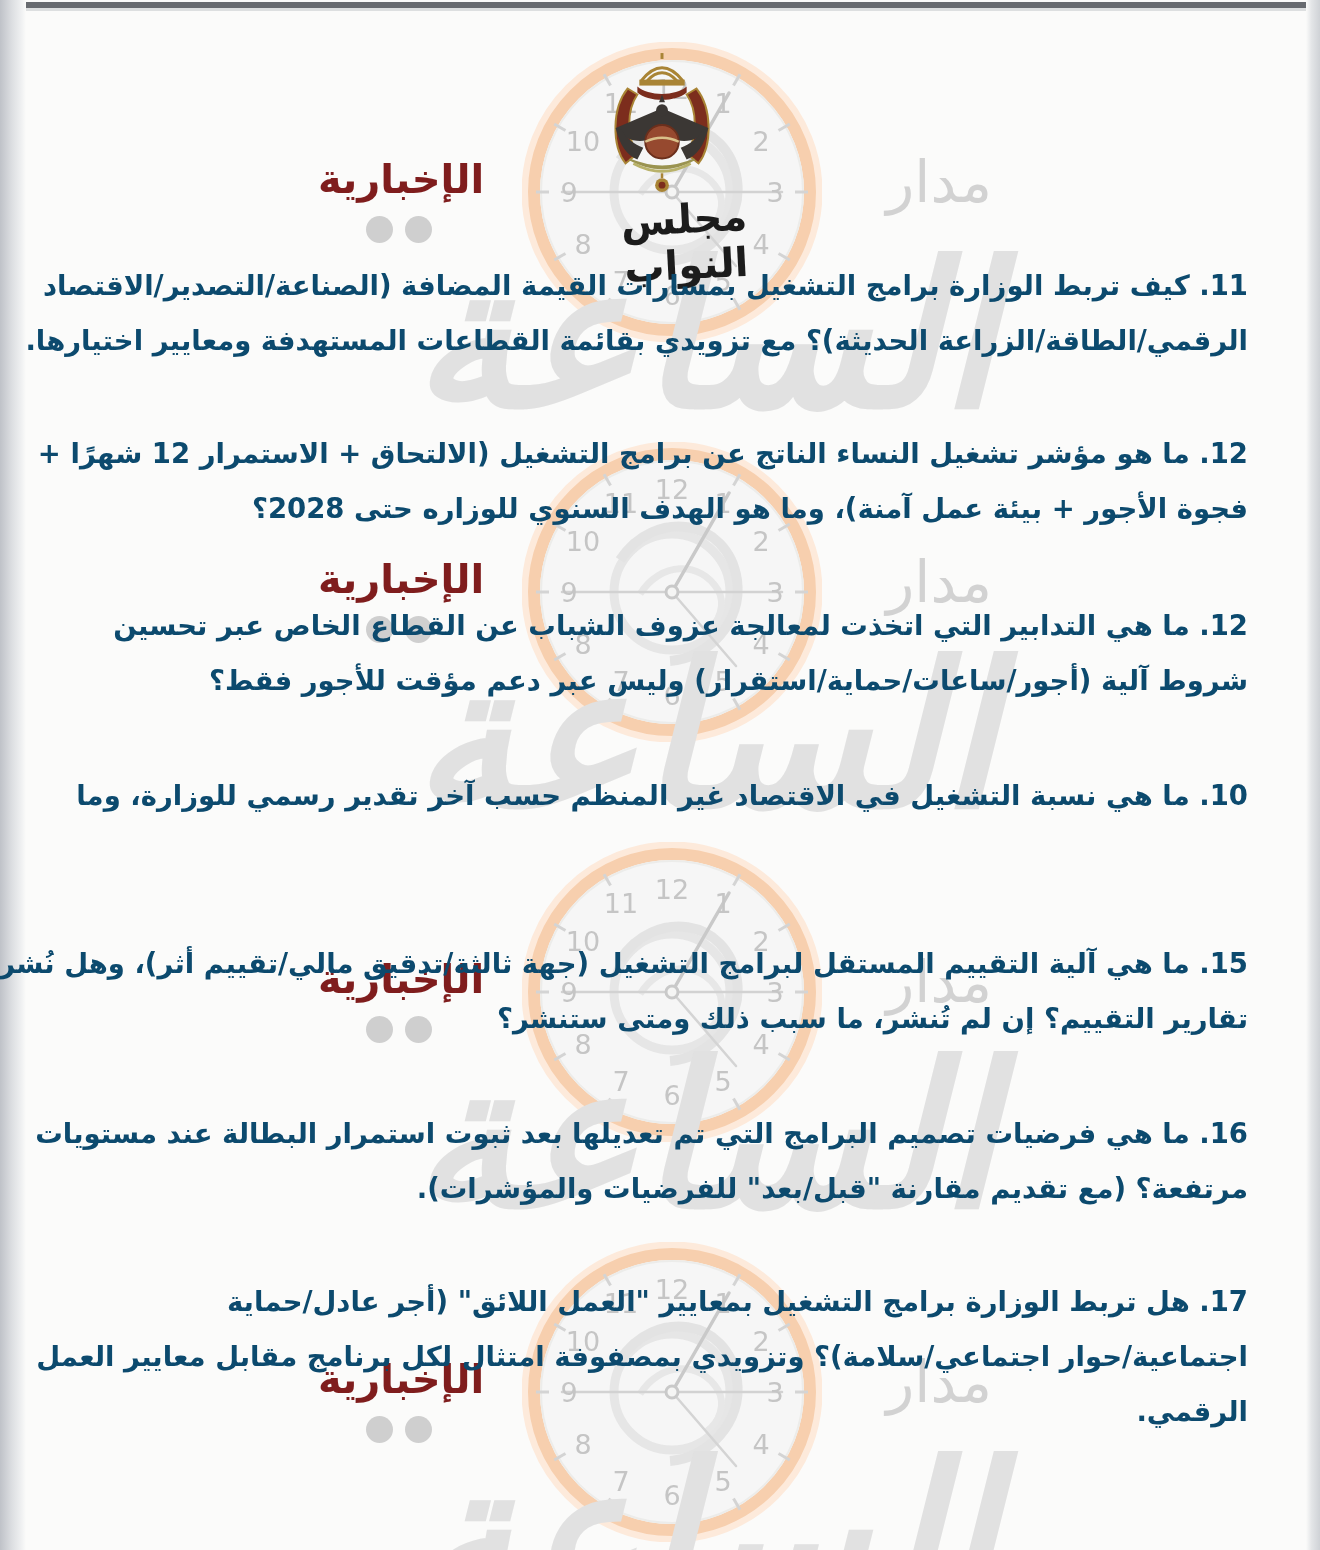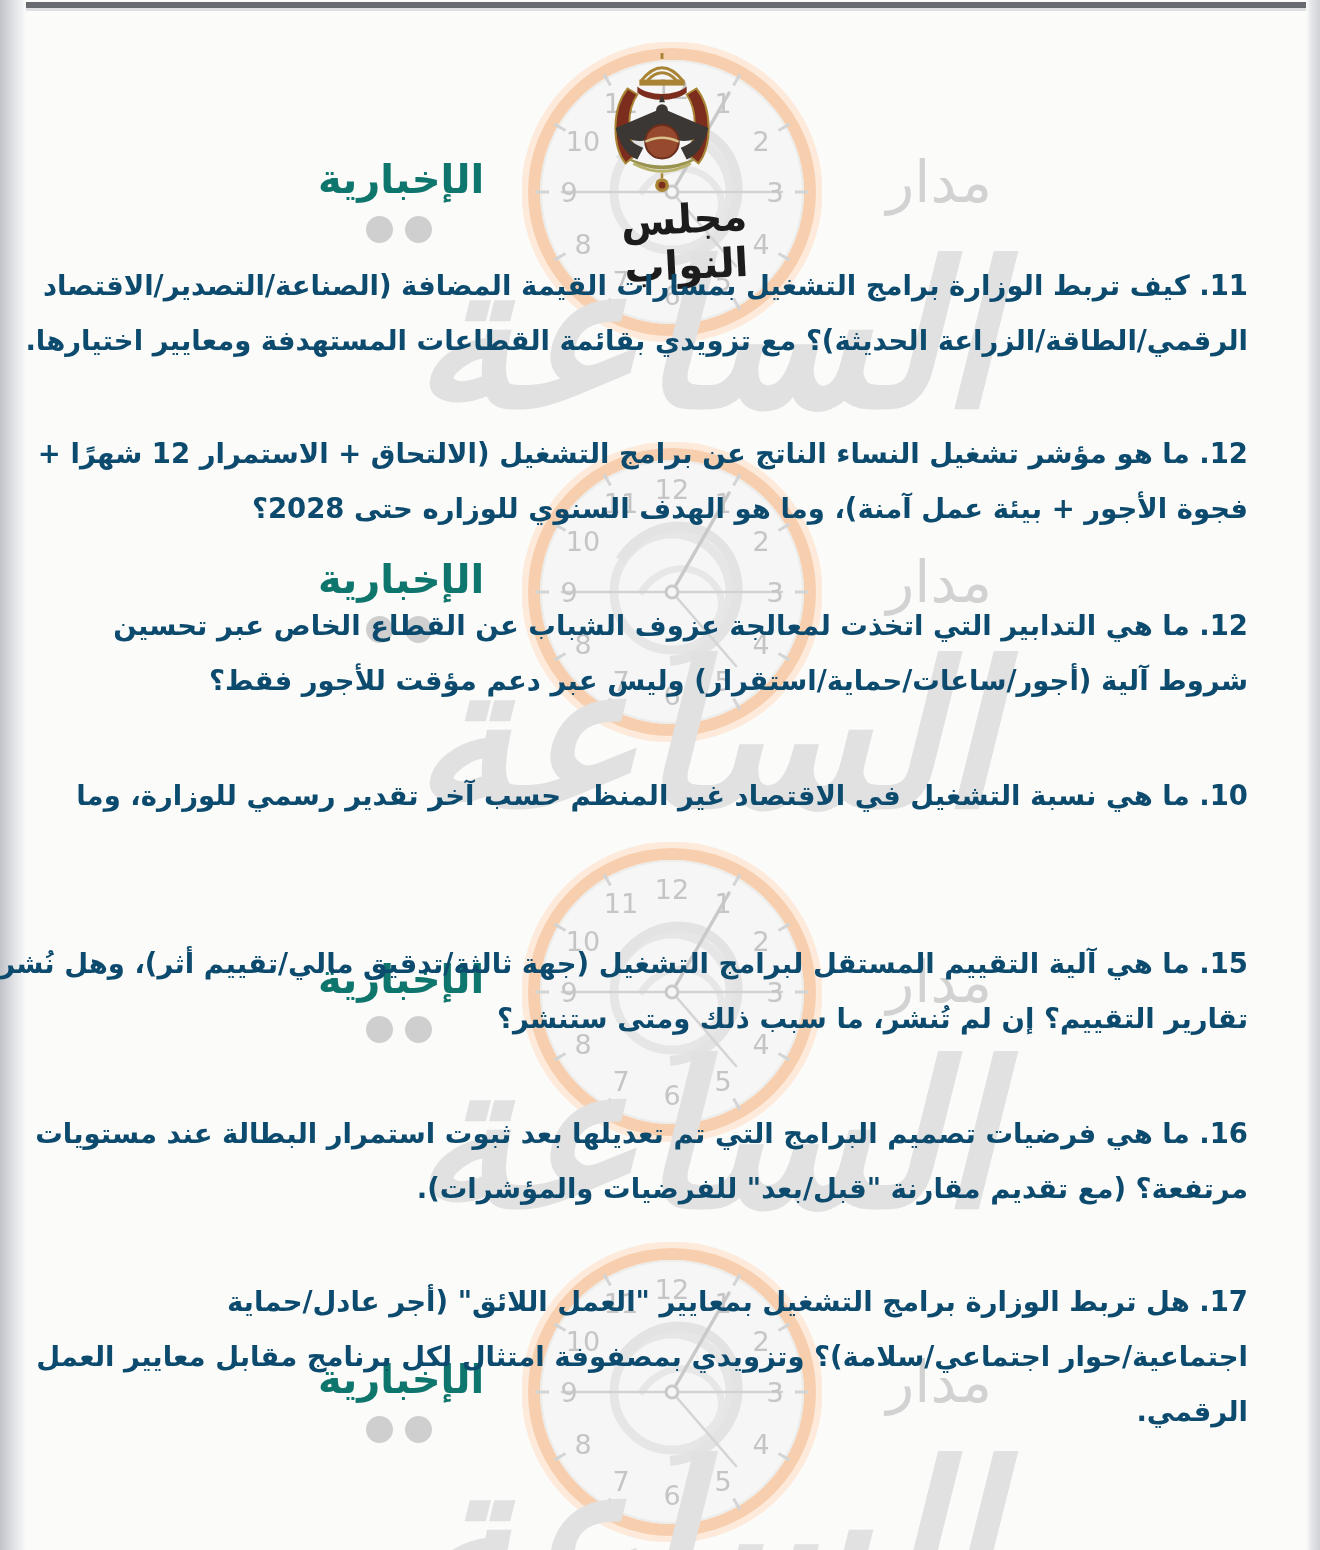--- a/index.html
+++ b/index.html
@@ -14,21 +14,21 @@
   .edge-left{position:absolute;left:0;top:0;bottom:0;width:26px;
     background:linear-gradient(90deg,#bfc2c8 0%,#dcdee1 45%,#f1f2f3 85%,#fbfbfa 100%);}
   .edge-right{position:absolute;right:0;top:0;bottom:0;width:14px;
     background:linear-gradient(270deg,#cfd2d6 0%,#e3e5e7 60%,#fbfbfa 100%);}
   
   #wm-layer{position:absolute;inset:0;}
   .wm-tile{position:absolute;left:0;right:0;height:0;}
   .wm-b1{top:192px}.wm-b2{top:592px}.wm-b3{top:992px}.wm-b4{top:1392px}
   .wm-clock{position:absolute;left:522px;top:-150px;width:300px;height:300px;}
   .wm-news{position:absolute;left:318px;top:-36px;font-size:40px;font-weight:700;
-    color:#0f766e;direction:rtl;letter-spacing:1px;}
+    color:#7f1d1d;direction:rtl;letter-spacing:1px;}
   .wm-madar{position:absolute;right:328px;top:-44px;font-size:58px;font-weight:400;
     color:#d2d2d2;direction:rtl;}
   .wm-dots{position:absolute;left:366px;top:24px;display:flex;gap:12px;}
   .wm-dots span{width:27px;height:27px;border-radius:50%;background:#cfcfcf;display:block;}
   .wm-big{position:absolute;right:325px;top:40px;font-size:200px;line-height:210px;
     font-weight:700;color:#e1e1e1;direction:rtl;letter-spacing:10px;white-space:nowrap;font-style:italic;}
   
   .emblem{position:absolute;left:594px;top:50px;width:138px;height:150px;}
   .logo-text{position:absolute;left:560px;top:196px;width:250px;text-align:center;
     font-size:40px;font-weight:700;color:#1c1c1c;direction:rtl;

